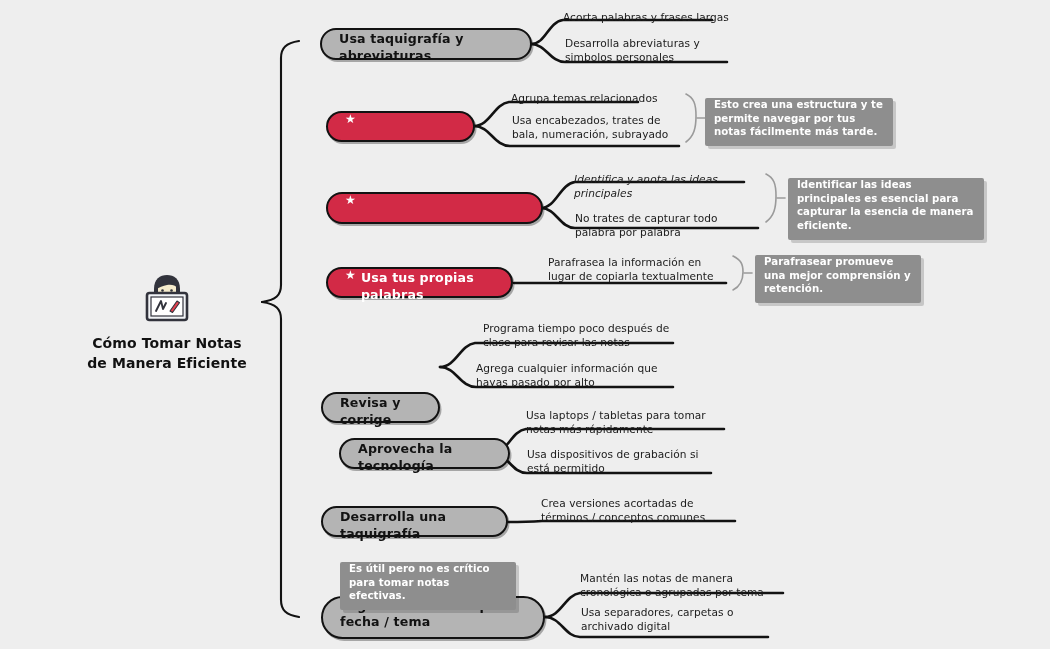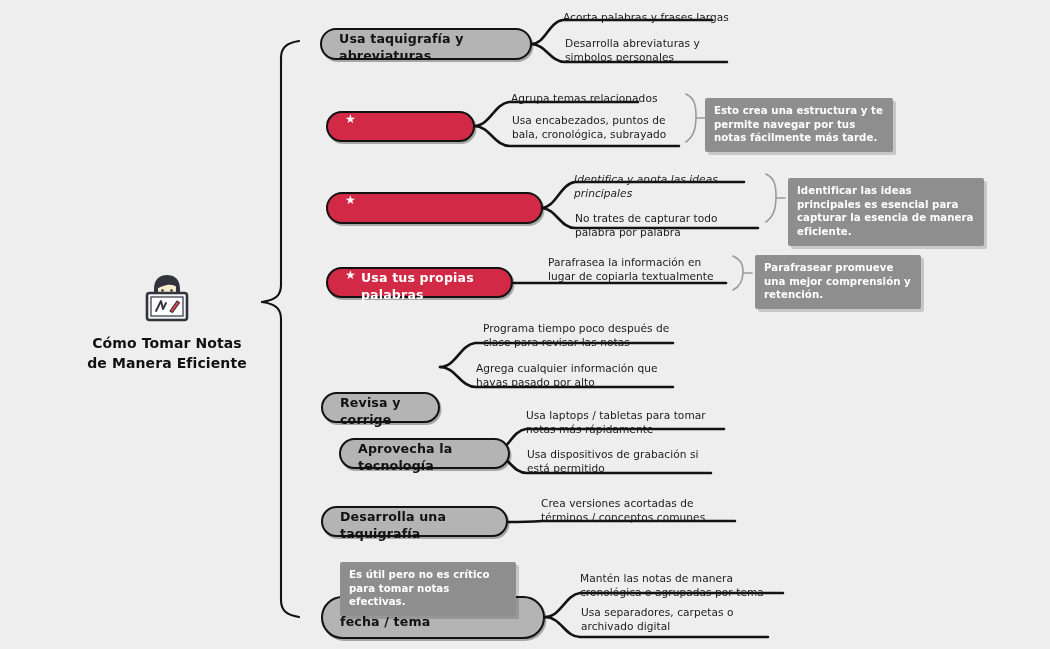--- a/index.html
+++ b/index.html
@@ -88,21 +88,21 @@
   
   .annot {
     position: absolute;
     box-sizing: border-box;
     background: #8e8e8e;
     color: #ffffff;
     font-size: 10.2px;
     font-weight: 700;
     line-height: 1.34;
     letter-spacing: .05px;
-    padding: 6px 9px 7px 9px;
+    padding: 0 9px 7px 9px;
     border-radius: 2px;
     box-shadow: 3px 3px 0 rgba(0,0,0,.16);
   }
 </style>
 </head>
 <body>
 
 <svg id="canvas" viewBox="0 0 1050 649">
 
   <path d="M 262 302
@@ -163,21 +163,21 @@
 <div class="node gray" style="left:320px; top:28px; width:212px; height:32px;">
   <span>Usa taquigrafía y abreviaturas</span>
 </div>
 <div class="sublabel" style="left:563px; top:11px; width:200px;">Acorta palabras y frases largas</div>
 <div class="sublabel" style="left:565px; top:37px; width:168px;">Desarrolla abreviaturas y simbolos personales</div>
 
 <div class="node red" style="left:326px; top:111px; width:149px; height:31px;">
   <span class="star">★</span>
 </div>
 <div class="sublabel" style="left:511px; top:92px; width:190px;">Agrupa temas relacionados</div>
-<div class="sublabel" style="left:512px; top:114px; width:162px;">Usa encabezados, puntos de bala, cronológica, subrayado</div>
+<div class="sublabel" style="left:512px; top:114px; width:162px;">Usa encabezados, trates de bala, numeración, subrayado</div>
 <div class="annot" style="left:705px; top:98px; width:188px;">Esto crea una estructura y te permite navegar por tus notas fácilmente más tarde.</div>
 
 <div class="node red" style="left:326px; top:192px; width:217px; height:32px;">
   <span class="star">★</span>
 </div>
 <div class="sublabel" style="left:574px; top:173px; width:200px;font-style:italic;">Identifica y anota las ideas principales</div>
 <div class="sublabel" style="left:575px; top:196px; width:186px;margin-top:16px;">No trates de capturar todo palabra por palabra</div>
 <div class="annot" style="left:788px; top:178px; width:196px;">Identificar las ideas principales es esencial para capturar la esencia de manera eficiente.</div>
 
 <div class="node red" style="left:326px; top:267px; width:187px; height:31px;">

